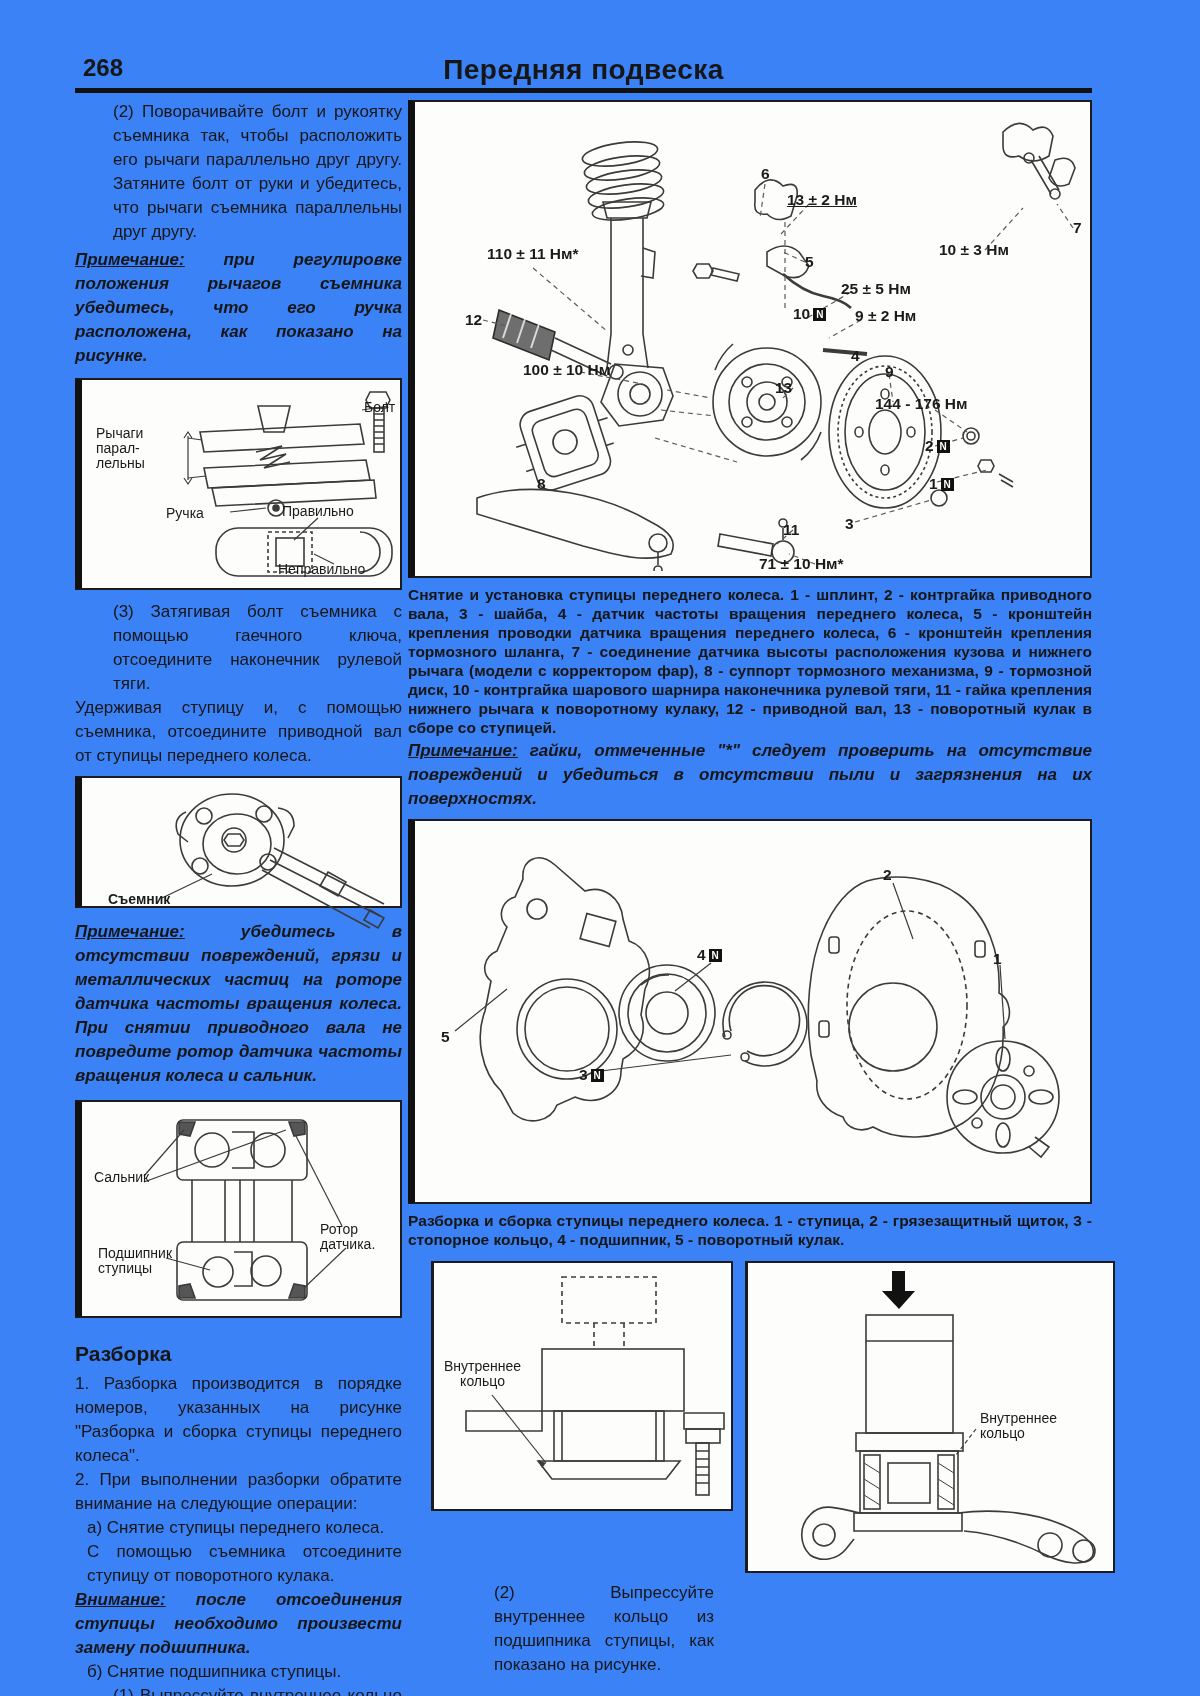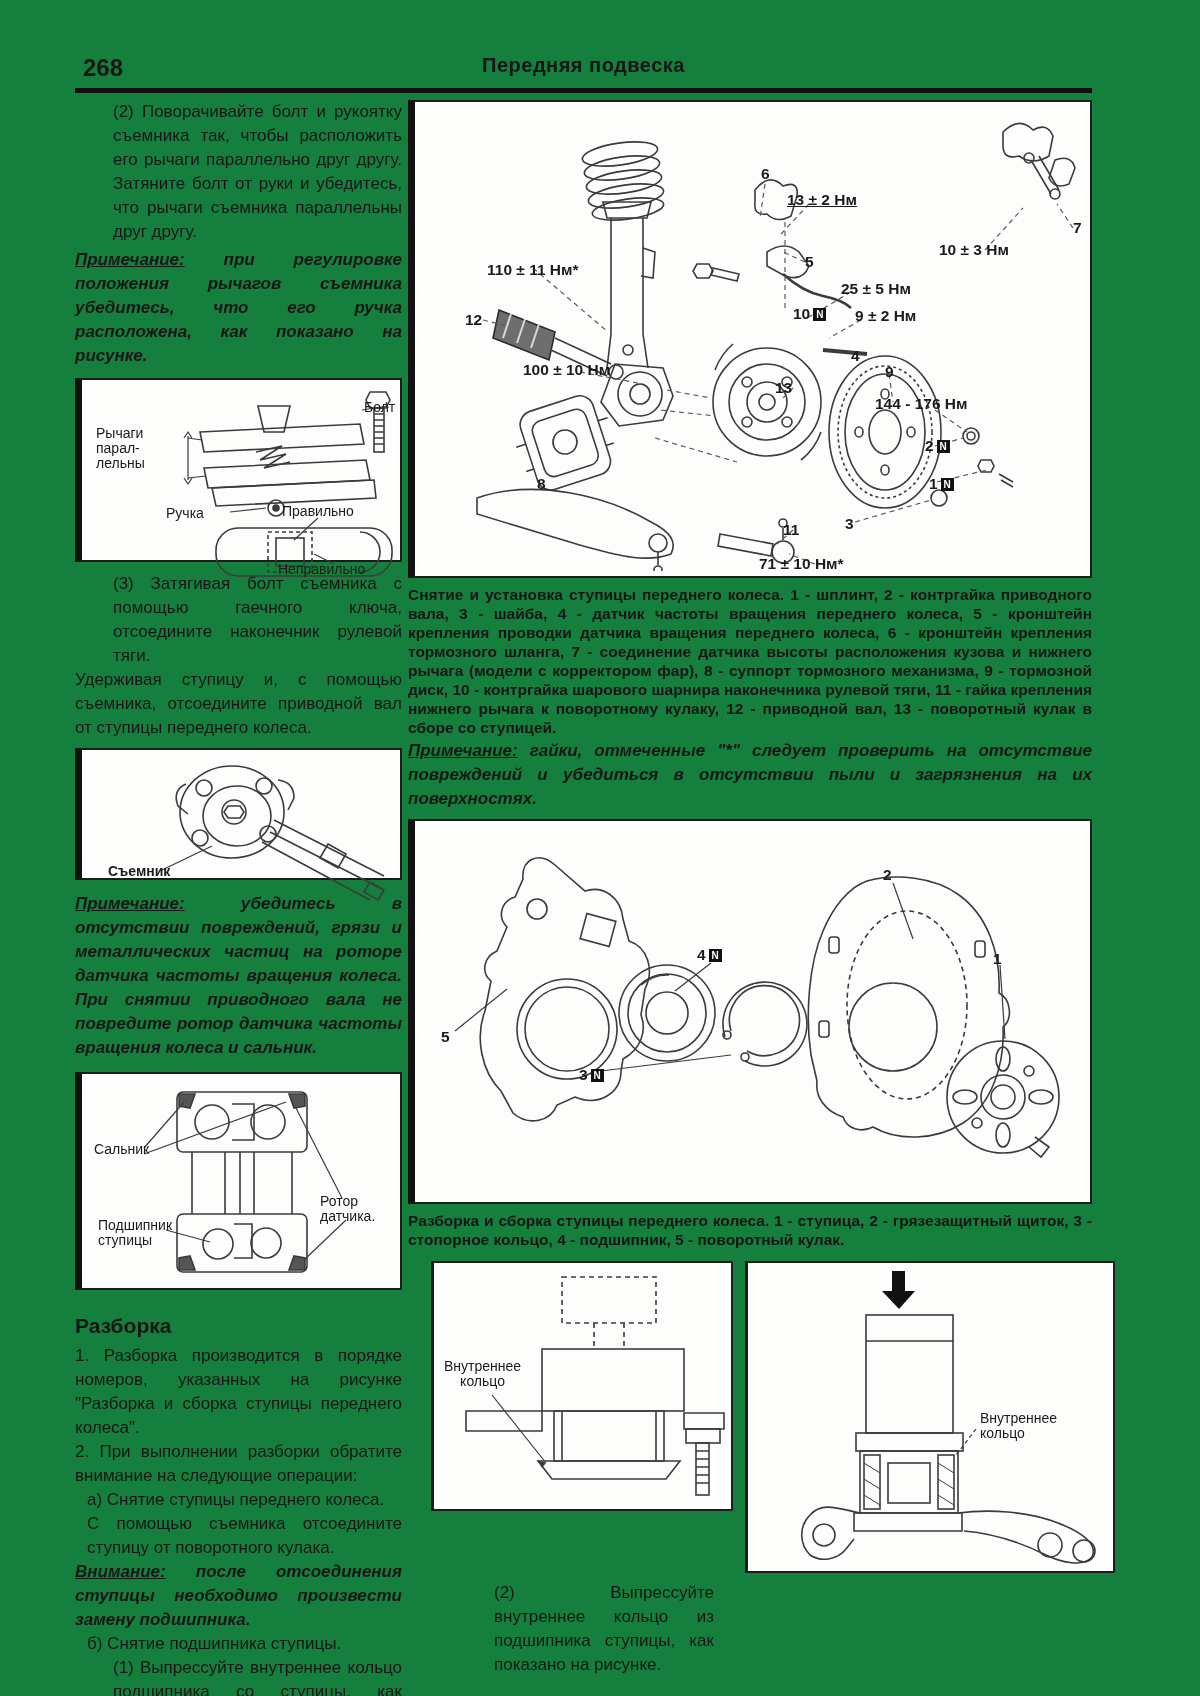--- a/index.html
+++ b/index.html
@@ -1,21 +1,21 @@
 <!DOCTYPE html>
 <html><head>
 <meta charset="utf-8">
 <style>
   html,body{margin:0;padding:0;background:#ffffff;}
-  .page{position:relative;width:1200px;height:1696px;background:#15803d;
+  .page{position:relative;width:1200px;height:1696px;background:#3b82f6;
         font-family:"Liberation Sans",sans-serif;color:#161616;overflow:hidden;}
   
   .hdr-num{position:absolute;left:83px;top:54px;font-size:24px;font-weight:bold;}
   .hdr-title{position:absolute;left:75px;top:54px;width:1017px;text-align:center;
-             font-size:20px;font-weight:bold;letter-spacing:.5px;}
+             font-size:28px;font-weight:bold;letter-spacing:.5px;}
   .hdr-rule{position:absolute;left:75px;top:88px;width:1017px;height:5px;background:#111;}
   
   .colL{position:absolute;left:75px;top:100px;width:327px;}
   .colR{position:absolute;left:408px;top:100px;width:684px;}
   p{margin:0;font-size:17px;line-height:24px;text-align:justify;}
   .ind2{padding-left:38px;}
   .ind1{padding-left:12px;}
   .note{font-style:italic;font-weight:bold;}
   .lead{text-decoration:underline;font-style:italic;font-weight:bold;}
   .h2{font-size:21px;font-weight:bold;margin:24px 0 6px 0;}
@@ -43,21 +43,21 @@
   <div class="hdr-num">268</div>
   <div class="hdr-title">Передняя подвеска</div>
   <div class="hdr-rule"></div>
 
   <div class="colL">
 
     <p class="ind2">(2) Поворачивайте болт и рукоятку съемника так, чтобы расположить его рычаги параллельно друг другу. Затяните болт от руки и убедитесь, что рычаги съемника параллельны друг другу.</p>
 
     <p class="mt4"><span class="lead">Примечание:</span><span class="note"> при регулировке положения рычагов съемника убедитесь, что его ручка расположена, как показано на рисунке.</span></p>
 
-    <div class="fig mt10" style="height:184px;padding-left:26px;">
+    <div class="fig mt10" style="height:212px;padding-left:26px;">
       <svg width="317" height="203" viewBox="0 0 317 203">
         <g stroke="#3b3b3b" stroke-width="1.6" fill="none">
 
           <g>
             <path d="M262,12 l16,0 l4,8 l-4,8 l-16,0 l-4,-8 Z"></path>
             <rect x="266" y="28" width="10" height="44"></rect>
             <path d="M266,34 h10 M266,40 h10 M266,46 h10 M266,52 h10 M266,58 h10 M266,64 h10"></path>
           </g>
 
           <path d="M150,26 h32 l-6,26 h-20 Z"></path>
@@ -298,21 +298,21 @@
             <path d="M522,380 L572,368"></path>
             <path d="M440,420 L516,398"></path>
             <path d="M378,428 L362,442"></path>
             <path d="M400,462 L374,452"></path>
             <path d="M658,126 L642,102"></path>
             <path d="M570,148 L608,106"></path>
             <path d="M68,218 L92,224"></path>
           </g>
         </g>
       </svg>
-      <span class="fl b" style="left:72px;top:160px;">110 ± 11 Нм*</span>
+      <span class="fl b" style="left:72px;top:144px;">110 ± 11 Нм*</span>
       <span class="fl b" style="left:50px;top:210px;">12</span>
       <span class="fl b" style="left:108px;top:260px;">100 ± 10 Нм</span>
       <span class="fl b" style="left:122px;top:374px;">8</span>
       <span class="fl b" style="left:346px;top:64px;">6</span>
       <span class="fl b" style="left:372px;top:90px;text-decoration:underline;">13 ± 2 Нм</span>
       <span class="fl b" style="left:390px;top:152px;">5</span>
       <span class="fl b" style="left:426px;top:179px;">25 ± 5 Нм</span>
       <span class="fl b" style="left:378px;top:204px;"><span>10</span><span class="nbox">N</span></span>
       <span class="fl b" style="left:440px;top:206px;">9 ± 2 Нм</span>
       <span class="fl b" style="left:436px;top:246px;">4</span>

